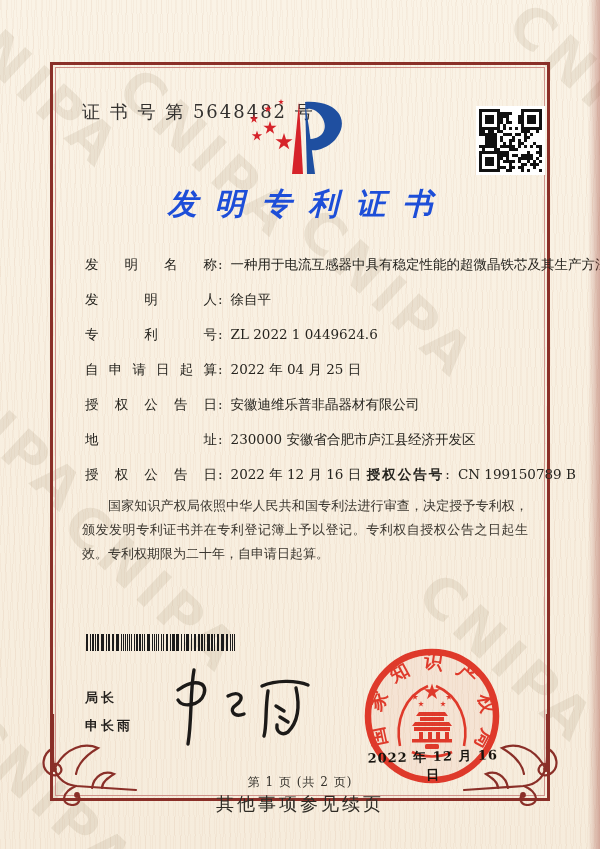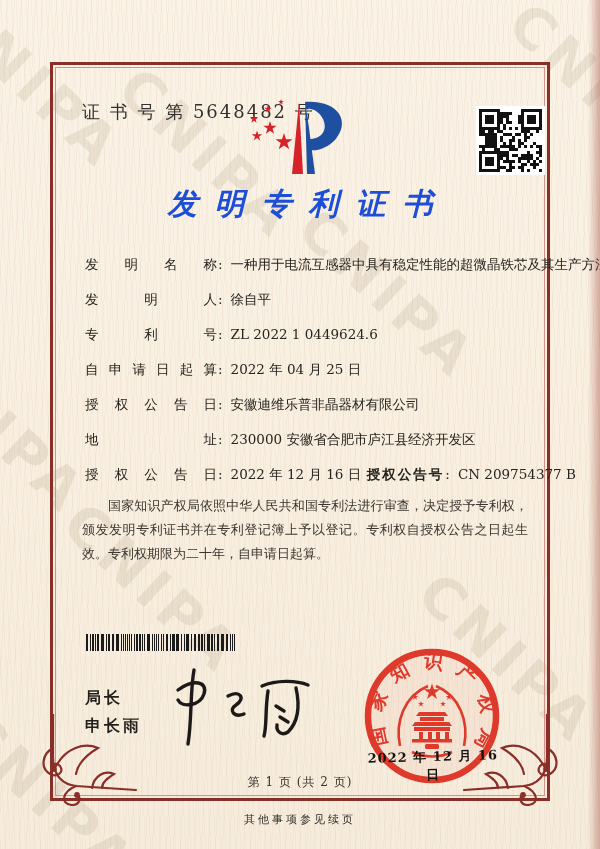--- a/index.html
+++ b/index.html
@@ -55,34 +55,34 @@
   .fvalue{color:#26241f;}
   .grant-date-value{display:inline-block;width:132px;}
   .glabel2{letter-spacing:2px;font-weight:bold;}
   .body-text{
     position:absolute;left:82px;top:494px;width:446px;z-index:3;
     font-size:13px;line-height:24px;color:#3a362f;text-align:justify;
   }
   .body-text p{margin:0;text-indent:2em;}
   .barcode{position:absolute;left:85px;top:634px;z-index:3;}
   .signer{position:absolute;left:85px;top:684px;z-index:3;color:#221f1c;
-    font-size:16px;font-weight:bold;letter-spacing:3px;line-height:28px;}
+    font-size:13px;font-weight:bold;letter-spacing:3px;line-height:28px;}
   .signature{position:absolute;left:168px;top:662px;z-index:3;}
   .seal{position:absolute;left:362px;top:646px;z-index:4;}
   .seal-date{
     position:absolute;left:366px;top:748px;width:134px;z-index:5;text-align:center;
     font-size:13px;font-weight:bold;color:#17140f;letter-spacing:1px;transform:rotate(-1.5deg);
   }
   .page-num{
     position:absolute;left:0;right:0;top:774px;z-index:3;text-align:center;
     font-size:12px;color:#35322c;letter-spacing:1px;
   }
   .footer-note{
-    position:absolute;left:0;right:0;top:812px;z-index:3;text-align:center;
-    font-size:11px;color:#2f2c26;letter-spacing:3px;
+    position:absolute;left:0;right:0;top:792px;z-index:3;text-align:center;
+    font-size:18px;color:#2f2c26;letter-spacing:3px;
   }
   .flourish{position:absolute;z-index:3;pointer-events:none;}
   .flourish.bl{left:32px;top:714px;}
   .flourish.br{right:32px;top:714px;transform:scaleX(-1);}
 </style>
 </head>
 <body>
 
 <div class="texture"></div>
 <div class="edge-shadow"></div>
@@ -290,21 +290,21 @@
     <span class="flabel">自申请日起算</span><span class="fcolon">:</span><span class="fvalue">2022 年 04 月 25 日</span>
   </div>
   <div class="frow">
     <span class="flabel">授权公告日</span><span class="fcolon">:</span><span class="fvalue">安徽迪维乐普非晶器材有限公司</span>
   </div>
   <div class="frow">
     <span class="flabel">地址</span><span class="fcolon">:</span><span class="fvalue">230000 安徽省合肥市庐江县经济开发区</span>
   </div>
   <div class="frow">
     <span class="flabel">授权公告日</span><span class="fcolon">:</span><span class="fvalue grant-date-value">2022 年 12 月 16 日</span>
-    <span class="glabel2">授权公告号</span><span class="fcolon">:</span><span class="fvalue">CN 209754377 B</span>
+    <span class="glabel2">授权公告号</span><span class="fcolon">:</span><span class="fvalue">CN 199150789 B</span>
   </div>
 </div>
 
 <div class="body-text">
   <p>国家知识产权局依照中华人民共和国专利法进行审查，决定授予专利权，颁发发明专利证书并在专利登记簿上予以登记。专利权自授权公告之日起生效。专利权期限为二十年，自申请日起算。</p>
 </div>
 
 <svg id="barcode-svg" class="barcode" width="156" height="17" viewBox="0 0 156 17">
     <rect x="1" y="0" width="2" height="17" fill="#1b1b1b"></rect>
     <rect x="5" y="0" width="1" height="17" fill="#1b1b1b"></rect>

